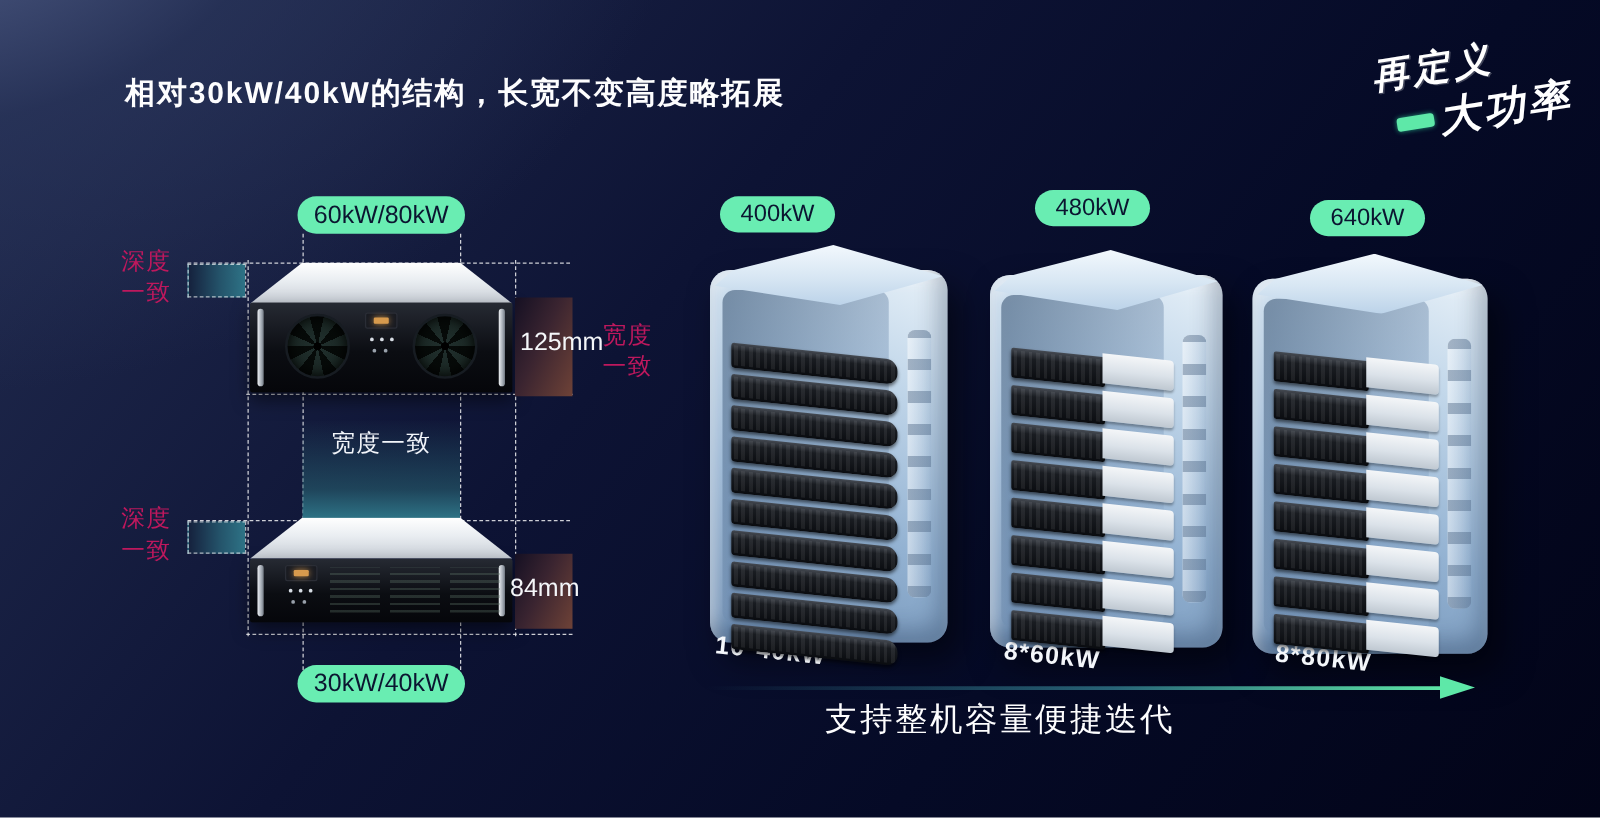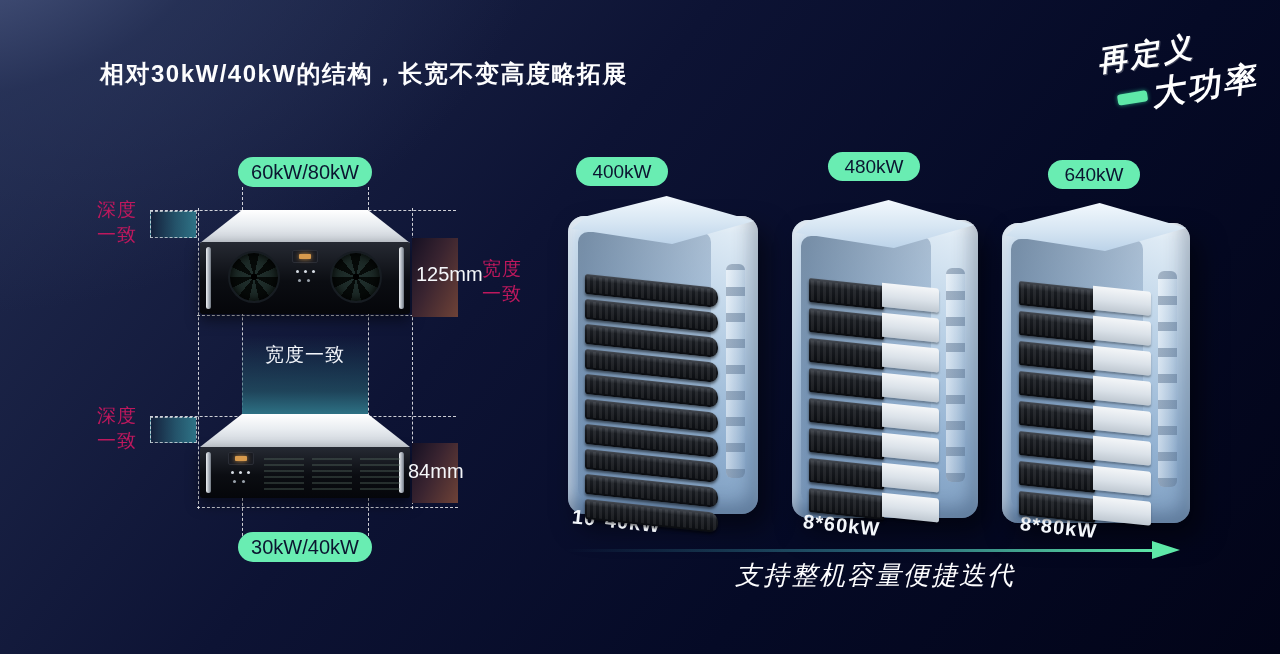--- a/index.html
+++ b/index.html
@@ -97,22 +97,22 @@
   .cab--1 .m-side, .cab--2 .m-side { width:44%; margin-left:-2px; transform:translateY(-3px); border-radius:0 3px 3px 0; }
 
   .config-label { font-size:20px; font-weight:bold; letter-spacing:1px; color:#f4f7fb;
     transform:rotate(6deg); white-space:nowrap; }
 
   
   .arrow-line { left:565px; top:549px; width:592px; height:3px;
     background:linear-gradient(90deg, rgba(20,34,56,0) 0%, rgba(46,115,134,.85) 55%, var(--arrow,#5ee8a8) 100%); }
   .arrow-head { left:1152px; top:541px; width:0; height:0;
     border-left:28px solid var(--arrow,#5ee8a8); border-top:9px solid transparent; border-bottom:9px solid transparent; }
-  .footer-caption { left:660px; top:558px; width:430px; text-align:center;
-    font-size:26px; font-weight:500; letter-spacing:2px; color:#fdfdfe;font-style:italic; }
+  .footer-caption { left:660px; top:558px; width:430px; text-align:left;
+    font-size:26px; font-weight:500; letter-spacing:2px; color:#fdfdfe; }
 </style>
 </head>
 <body>
 
 <h1 class="abs title">相对30kW/40kW的结构，长宽不变高度略拓展</h1>
 <div class="abs logo">
   <div class="logo-l1">再定义</div>
   <div class="logo-row">
     <span class="logo-tag"></span>
     <div class="logo-l2">大功率</div>

